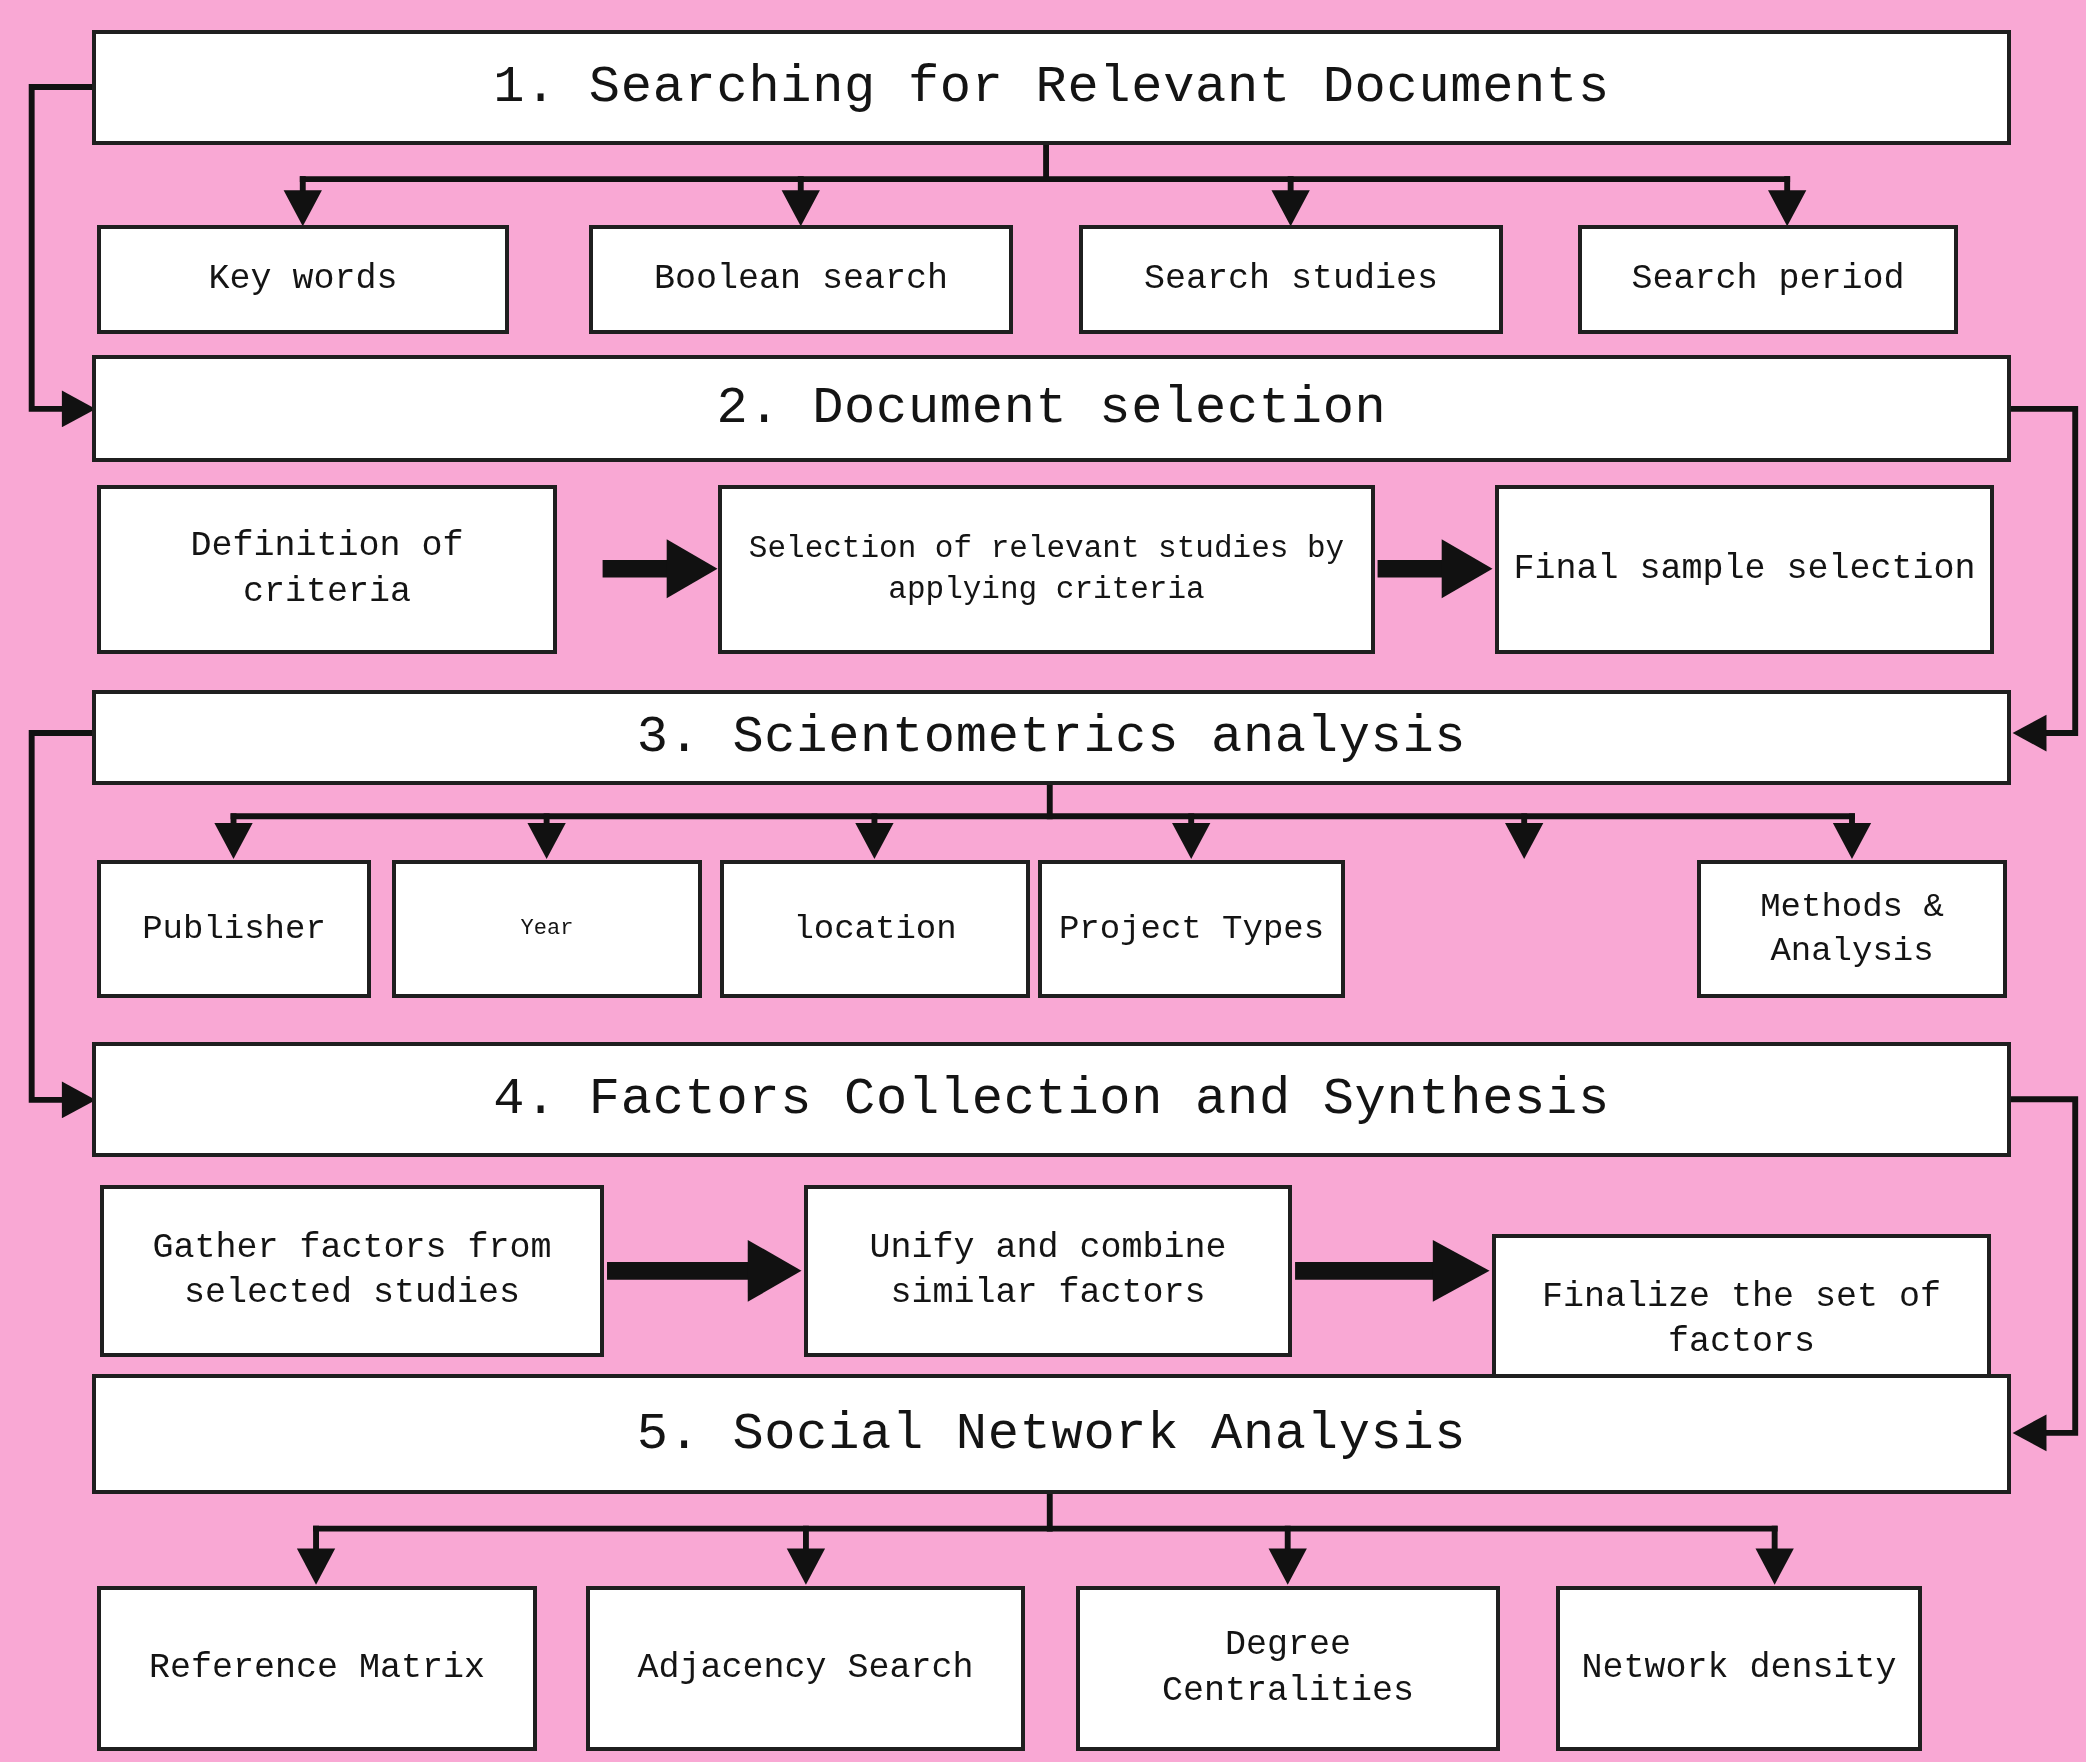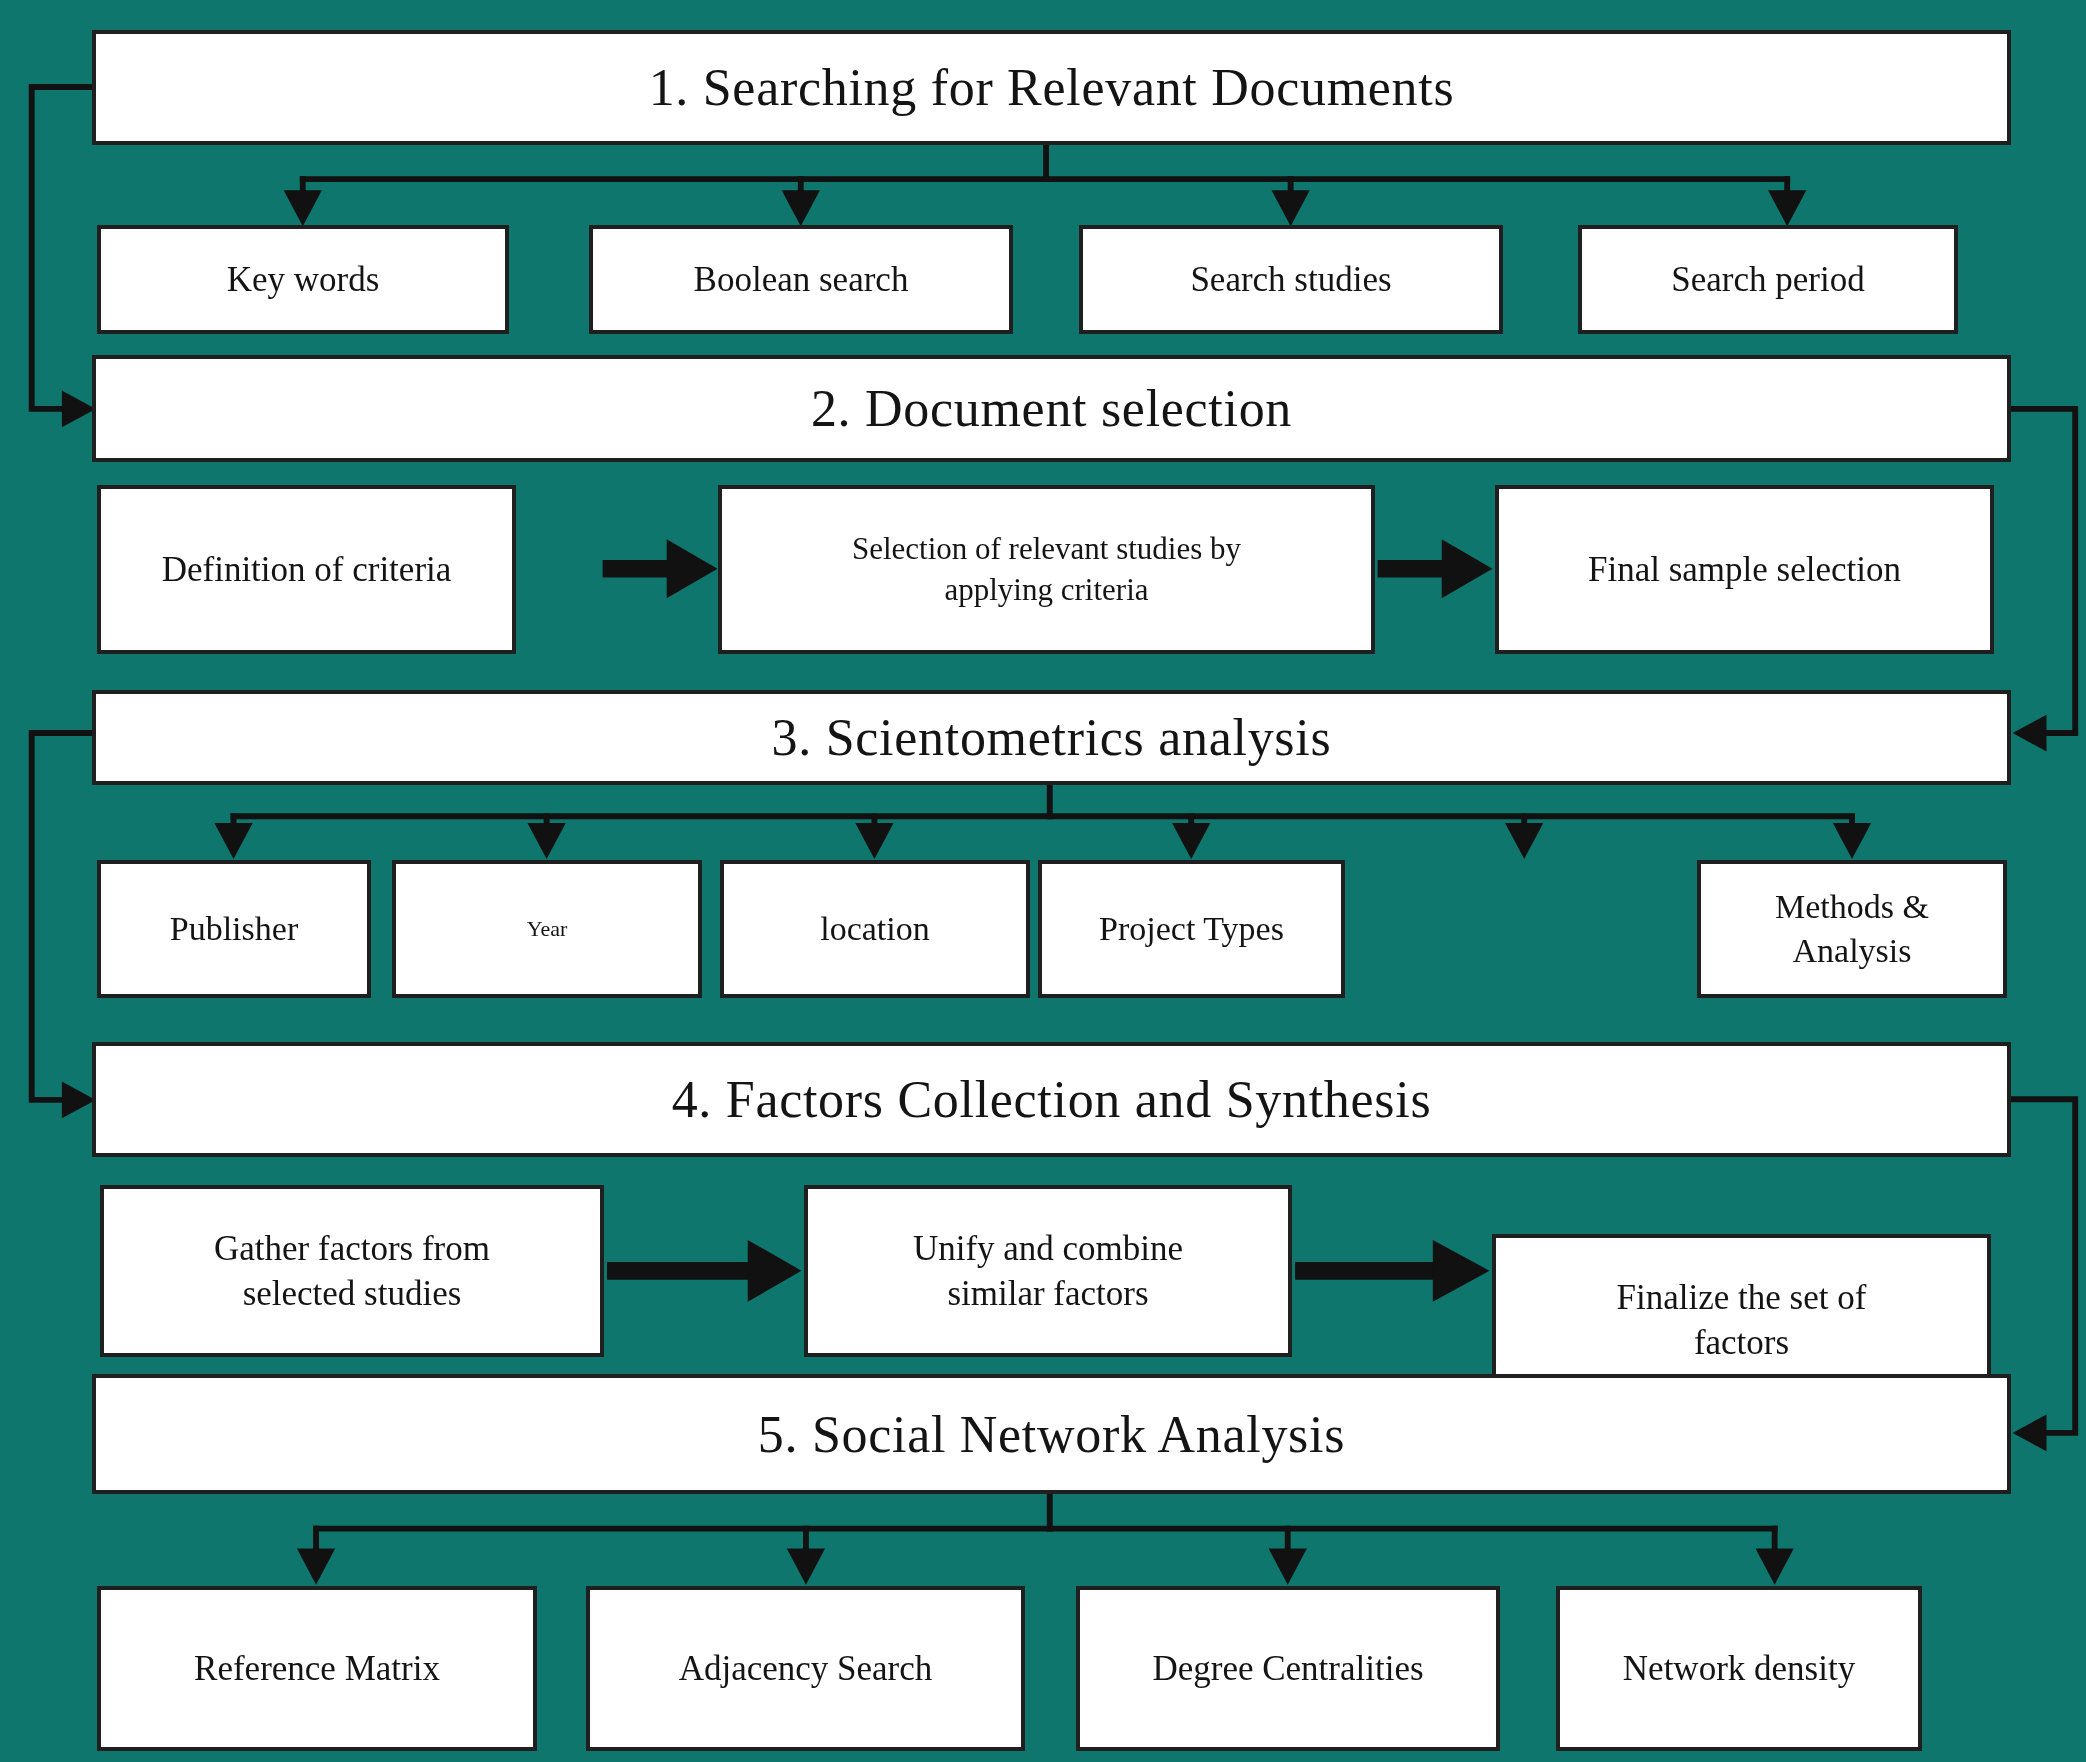--- a/index.html
+++ b/index.html
@@ -4,22 +4,22 @@
 <style>
   html, body {
     margin: 0;
     padding: 0;
     background: #ffffff;
   }
   .diagram {
     position: relative;
     width: 2087px;
     height: 1763px;
-    background: #0f766e;
-    font-family: Liberation Serif, serif;
+    background: #f9a8d4;
+    font-family: Liberation Mono, monospace;
     color: #141414;
     overflow: hidden;
   }
   .connectors {
     position: absolute;
     left: 0;
     top: 0;
     width: 2087px;
     height: 1763px;
   }
@@ -147,21 +147,21 @@
   <div class="box node" style="left:1079px;top:225px;width:424px;height:109px">
     <span class="label">Search studies</span>
   </div>
   <div class="box node" style="left:1578px;top:225px;width:380px;height:109px">
     <span class="label">Search period</span>
   </div>
 
   <div class="box titlebar" style="left:92px;top:355px;width:1919px;height:107px">
     <span class="label">2. Document selection</span>
   </div>
-  <div class="box node" style="left:97px;top:485px;width:419px;height:169px">
+  <div class="box node" style="left:97px;top:485px;width:460px;height:169px">
     <span class="label">Definition of  criteria</span>
   </div>
   <div class="box node" style="left:718px;top:485px;width:657px;height:169px;font-size:31px">
     <span class="label">Selection of relevant studies by
 applying criteria</span>
   </div>
   <div class="box node" style="left:1495px;top:485px;width:499px;height:169px">
     <span class="label">Final sample selection</span>
   </div>
 

